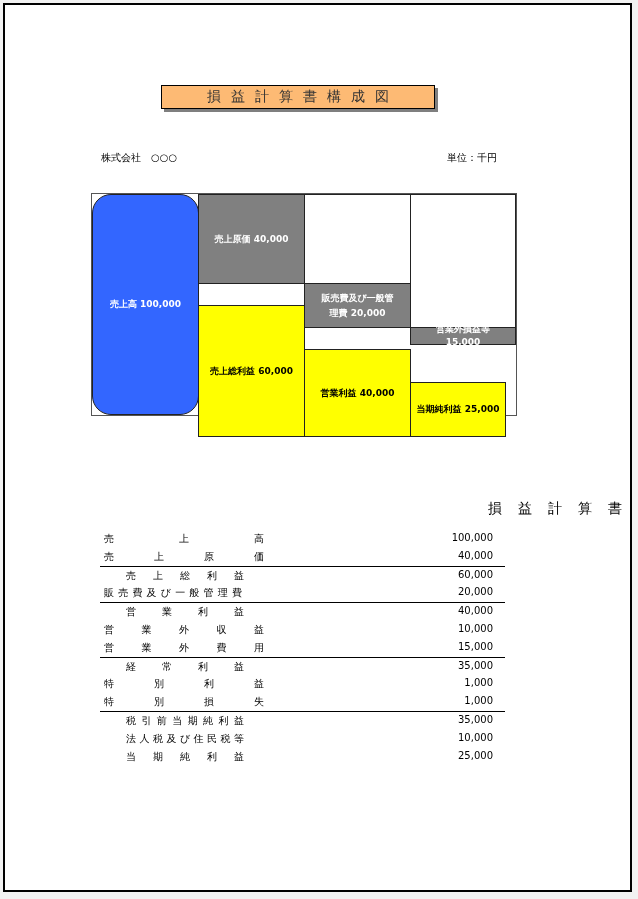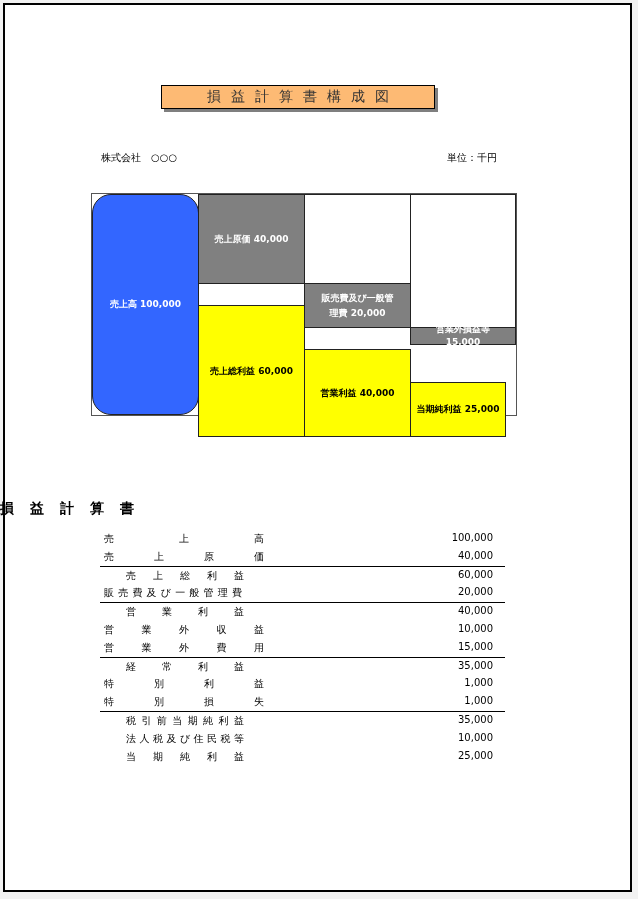--- a/index.html
+++ b/index.html
@@ -17,22 +17,22 @@
   .chart { position:absolute; left:91px; top:193px; width:426px; height:223px;
            border:1px solid #555; box-sizing:border-box; }
   .block { position:absolute; box-sizing:border-box; border:1px solid #222;
            display:flex; align-items:center; justify-content:center; text-align:center;
            font-size:9px; font-weight:bold; line-height:15px; }
   .blue { background:#3366ff; color:#fff; }
   .gray { background:#808080; color:#fff; }
   .yellow { background:#ffff00; color:#000;margin-top:22px; }
   .white { background:#fff; }
 
-  .pl-title { position:absolute; left:0; width:638px; top:500px; text-align:left;
-              font-size:14px; font-weight:bold; letter-spacing:16px; }
+  .pl-title { position:absolute; left:0; width:638px; top:500px; text-align:right;
+              font-size:14px; font-weight:normal; letter-spacing:16px; }
   .pl-table { position:absolute; left:100px; top:530px; width:405px; }
   .row { position:relative; height:17.8px; font-size:10px; }
   .row .label { position:absolute; top:2px; display:flex; justify-content:space-between; }
   .row .value { position:absolute; right:12px; top:2px; font-size:10px;margin-left:11px; }
   .row.line { border-bottom:1px solid #000; }
 </style>
 </head>
 <body>
 
 <div class="page"></div>

